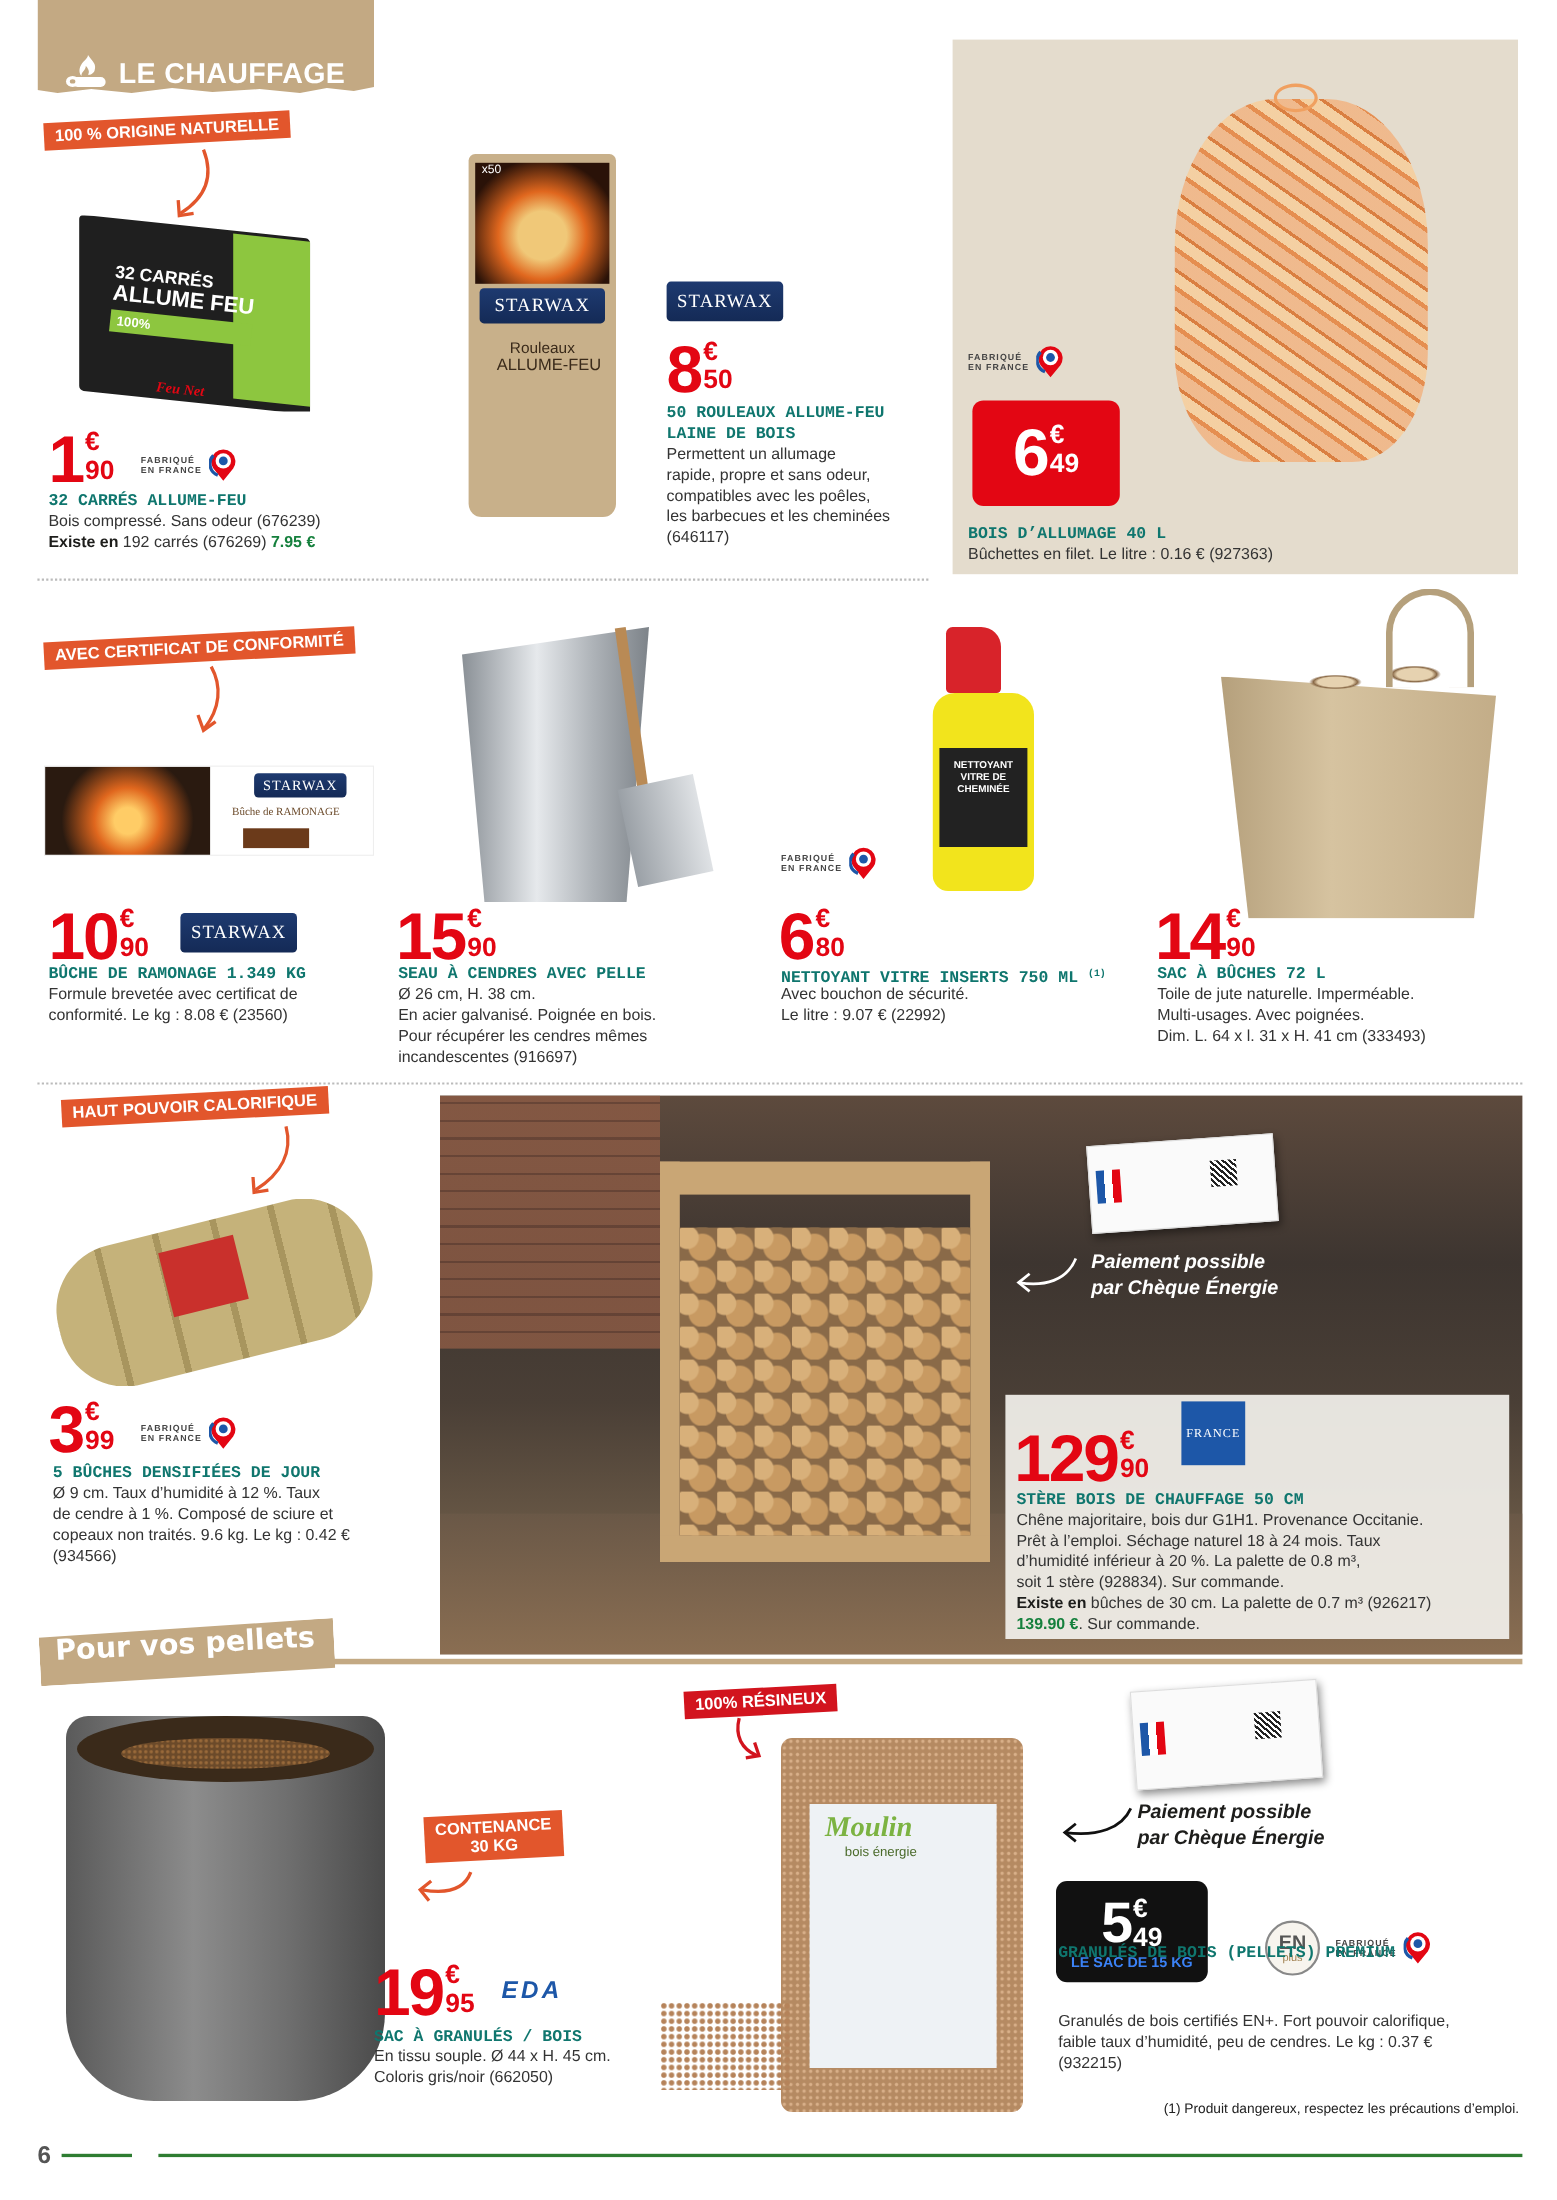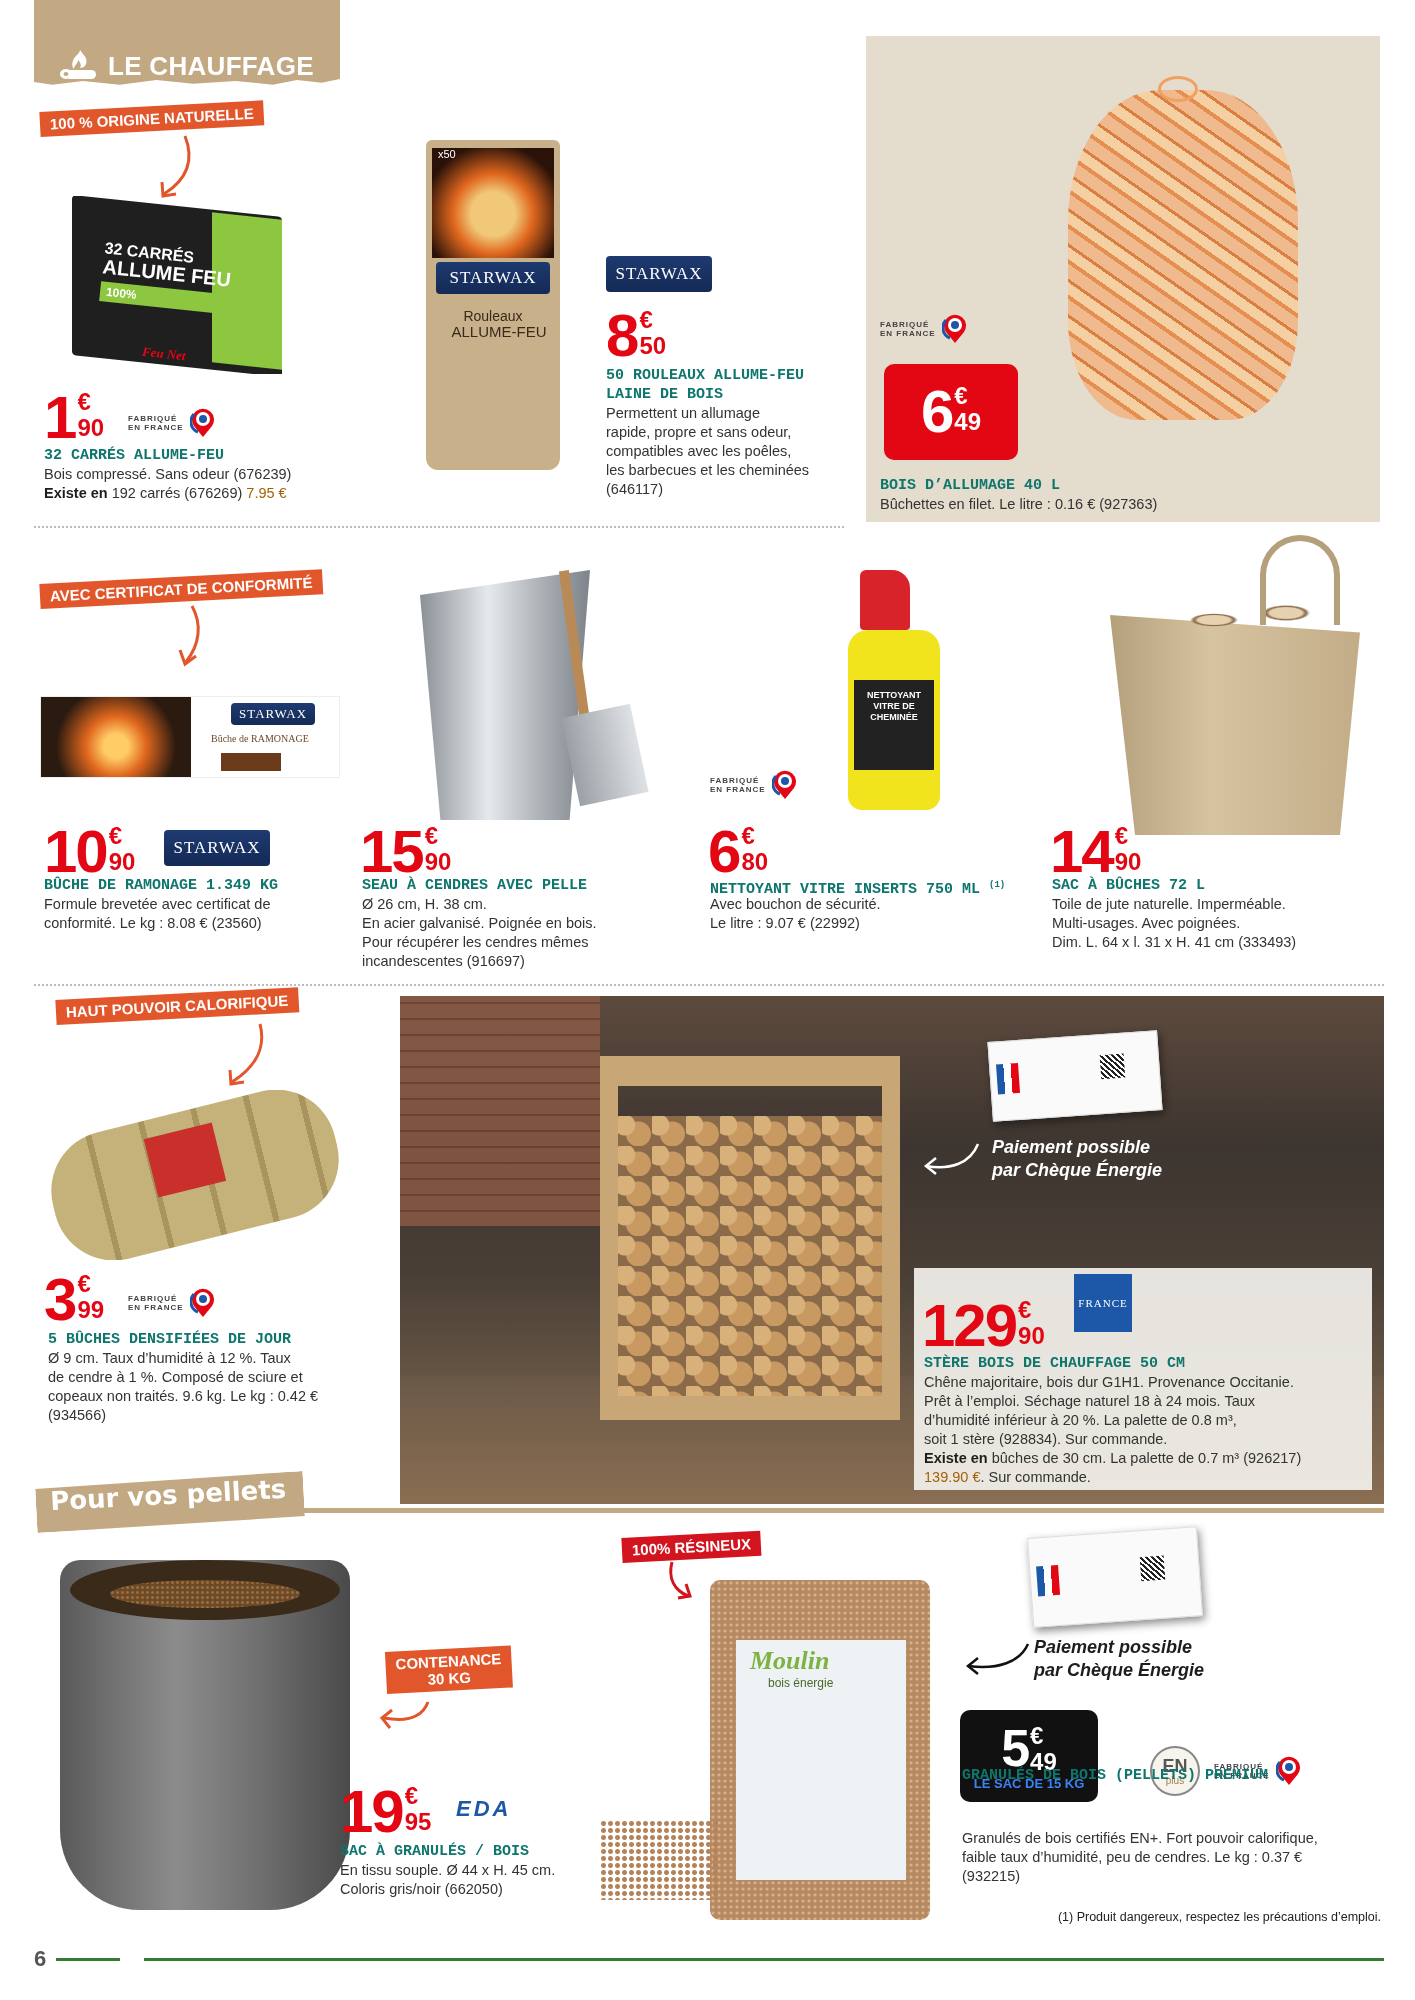--- a/index.html
+++ b/index.html
@@ -28,21 +28,21 @@
   .price.white { color: #fff; }
 
   .price-box-red { background: #e30613; border-radius: 10px; width: 134px; height: 96px; display: flex; align-items: center; justify-content: center; }
   .price-box-black { background: #111; border-radius: 10px; width: 138px; height: 92px; color: #fff; display: flex; flex-direction: column; align-items: center; justify-content: center; }
   .price-box-black .sub { font-family: "Liberation Sans", sans-serif; font-weight: bold; font-size: 13px; color: #3b82f6; margin-top: 2px; }
 
   
   .ptitle { font-family: Liberation Mono, monospace; font-weight: bold; font-size: 15px; color: #0f766e; text-transform: uppercase; line-height: 19px; }
   .pdesc { font-family: "Liberation Sans", sans-serif; font-size: 14.5px; color: #333; line-height: 19px; }
   .pdesc b { color: #1d1d1b; }
-  .red-txt { color: #a16207; font-weight: normal; }
+  .red-txt { color: #15803d; font-weight: bold; }
   sup.note { font-size: 9px; vertical-align: super; }
 
   
   .made-fr { display: flex; align-items: center; gap: 6px; }
   .made-fr .txt { font-family: "Liberation Sans", sans-serif; font-size: 8px; font-weight: bold; color: #444; letter-spacing: 1px; line-height: 9px; }
   .fr-pin { width: 26px; height: 30px; }
 
   
   .starwax { background: linear-gradient(#1e3a70,#142a56); color: #fff; border-radius: 4px; font-family: "Liberation Serif", serif; font-size: 17px; letter-spacing: 1px; padding: 6px 10px; display: inline-flex; align-items: center; justify-content: center; }
   .eda { color: #1d57a8; font-family: "Liberation Sans", sans-serif; font-weight: bold; font-style: italic; font-size: 22px; letter-spacing: 3px; }

